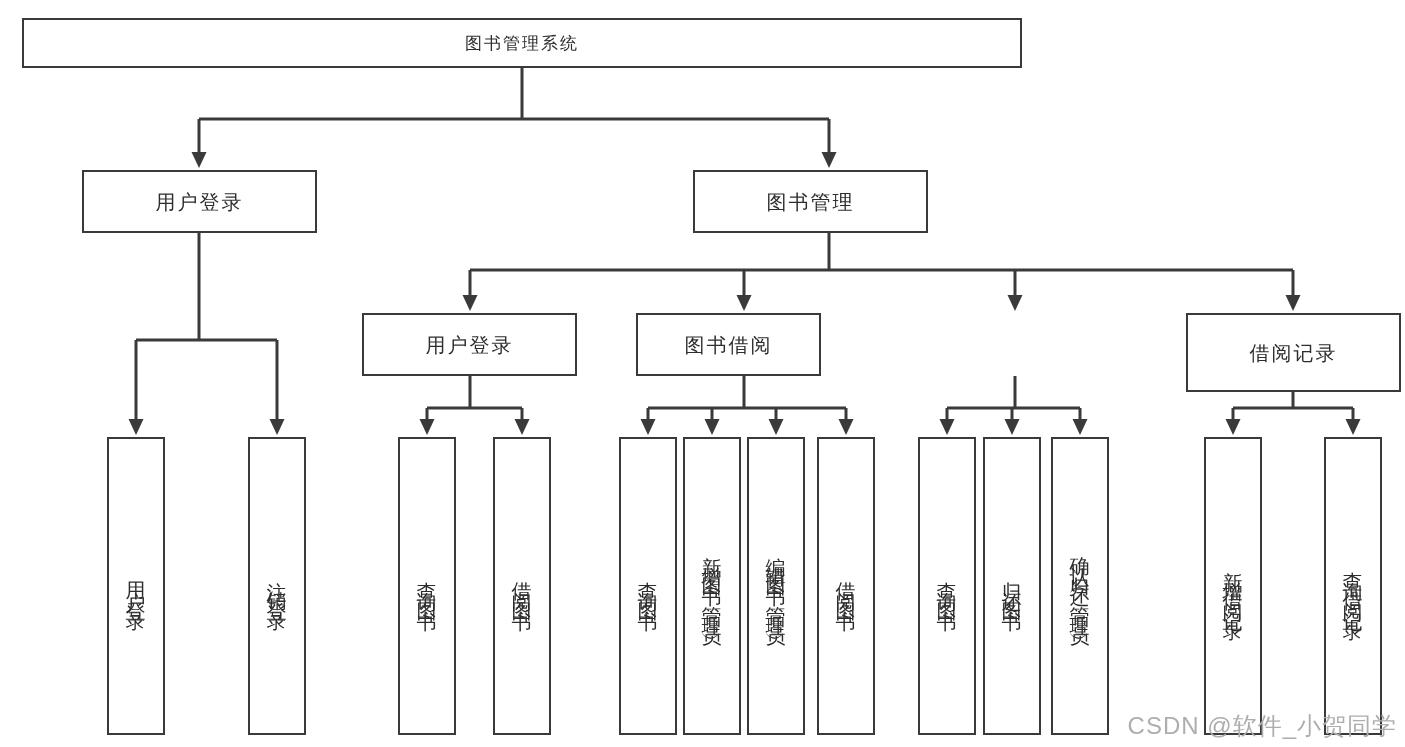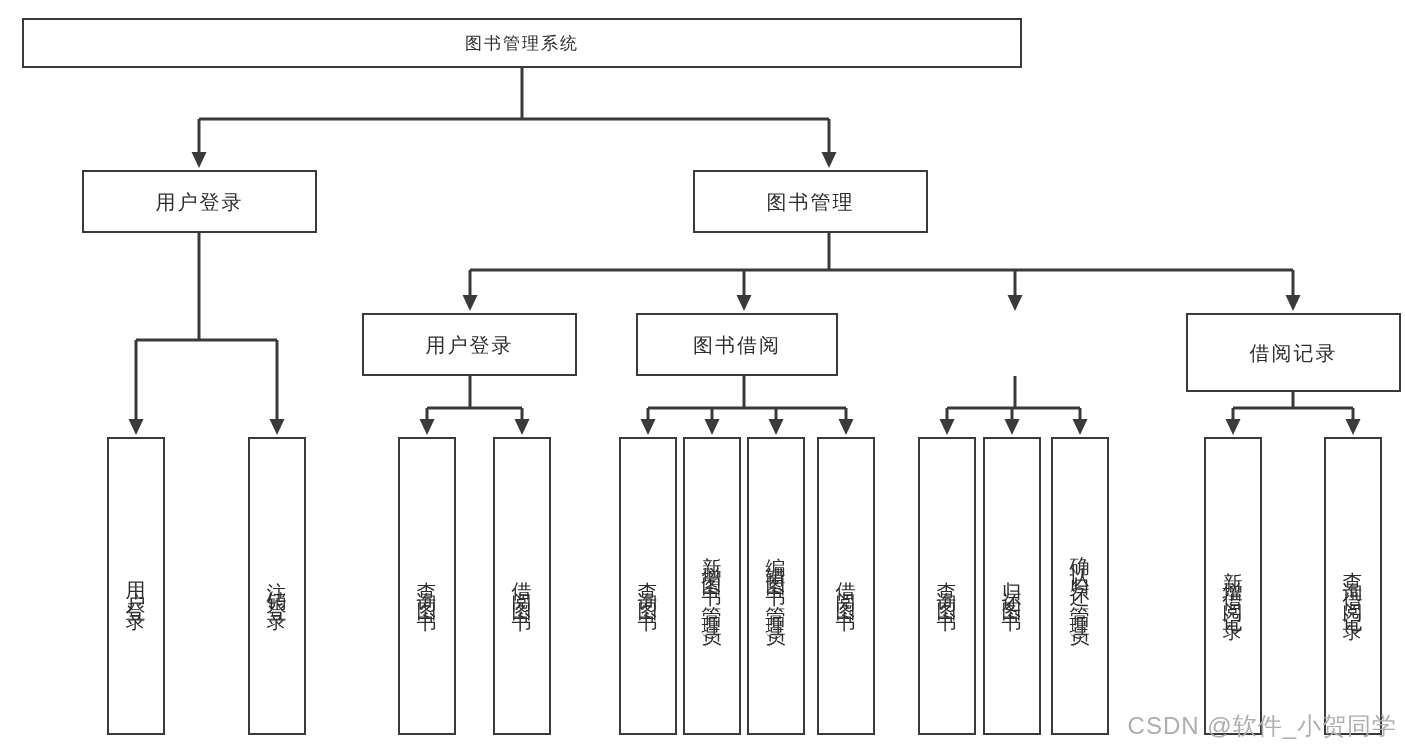--- a/index.html
+++ b/index.html
@@ -98,21 +98,21 @@
       <path class="head" d="M1345.5 419 L1360.5 419 L1353 435 Z"></path>
     </g>
   </svg>
 
   <div class="node root" style="left:22px;top:18px;width:1000px;height:50px">图书管理系统</div>
 
   <div class="node" style="left:82px;top:170px;width:235px;height:63px">用户登录</div>
   <div class="node" style="left:693px;top:170px;width:235px;height:63px">图书管理</div>
 
   <div class="node" style="left:362px;top:313px;width:215px;height:63px">用户登录</div>
-  <div class="node" style="left:636px;top:313px;width:202px;height:63px">图书借阅</div>
+  <div class="node" style="left:636px;top:313px;width:185px;height:63px">图书借阅</div>
   <div class="node" style="left:1186px;top:313px;width:215px;height:79px">借阅记录</div>
 
   <div class="node leaf" style="left:107px">用户登录</div>
   <div class="node leaf" style="left:248px">注销登录</div>
 
   <div class="node leaf" style="left:398px">查询图书</div>
   <div class="node leaf" style="left:493px">借阅图书</div>
 
   <div class="node leaf" style="left:619px">查询图书</div>
   <div class="node leaf" style="left:683px">新增图书（管理员）</div>

